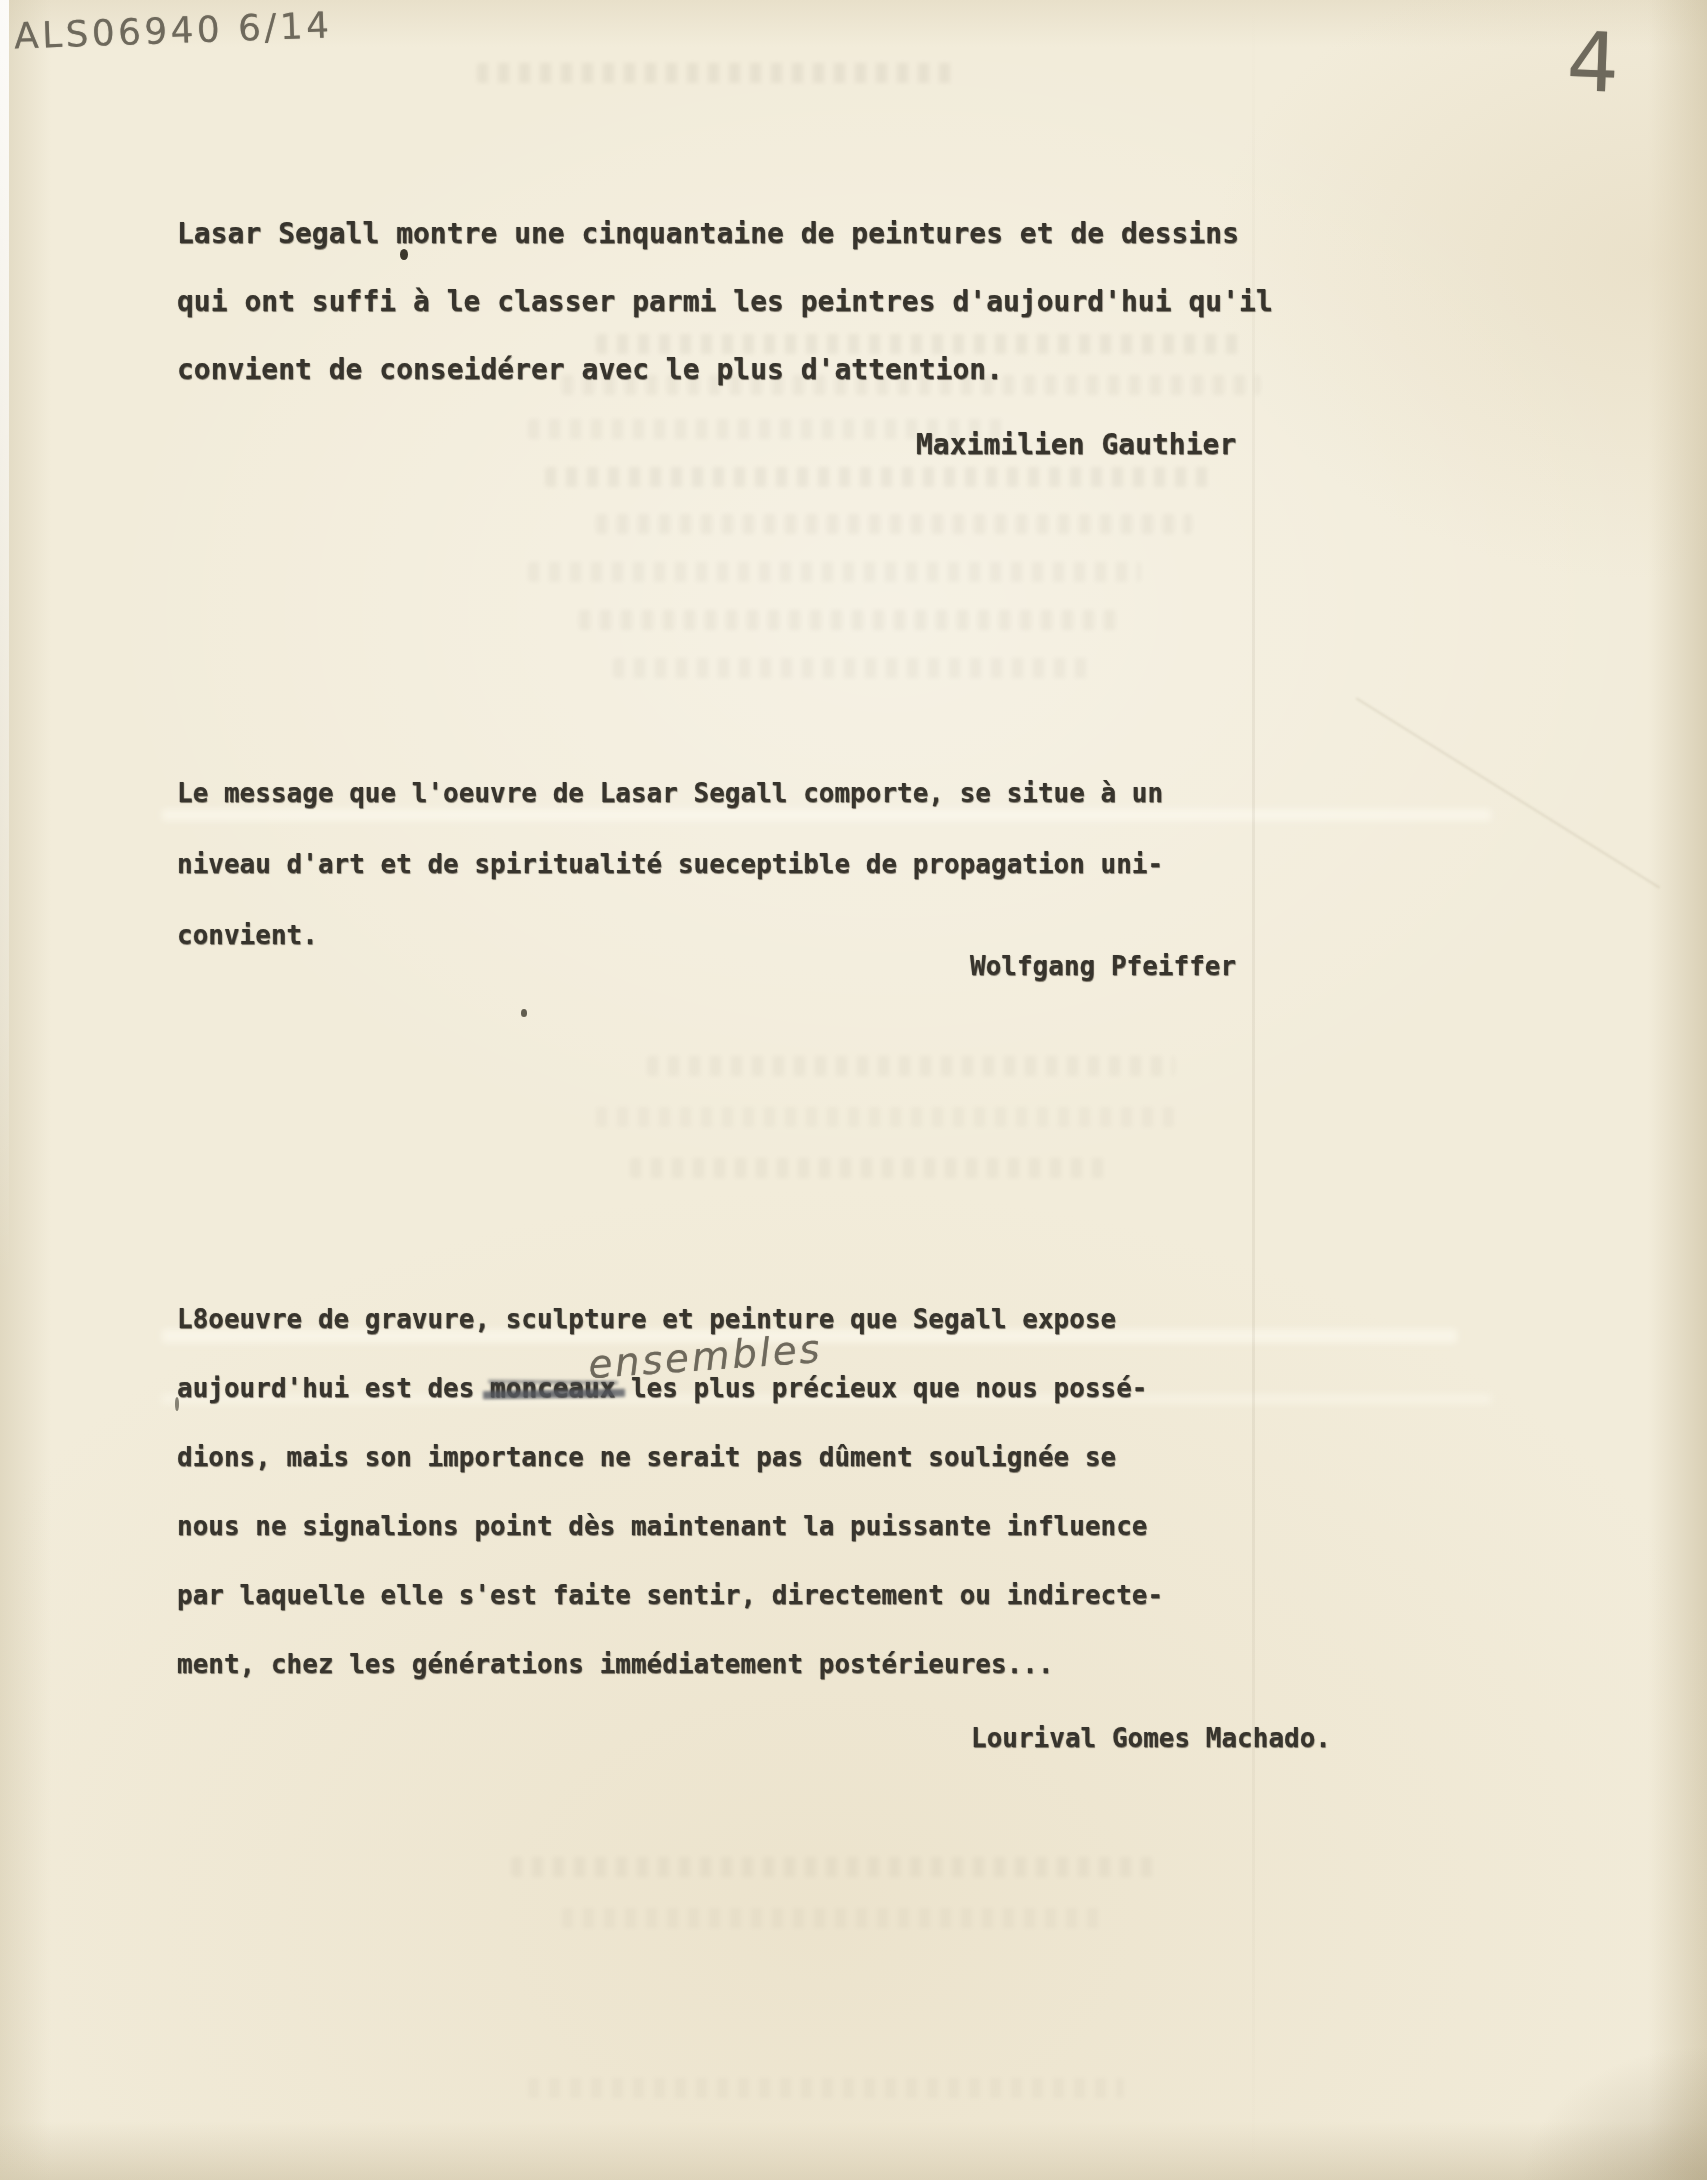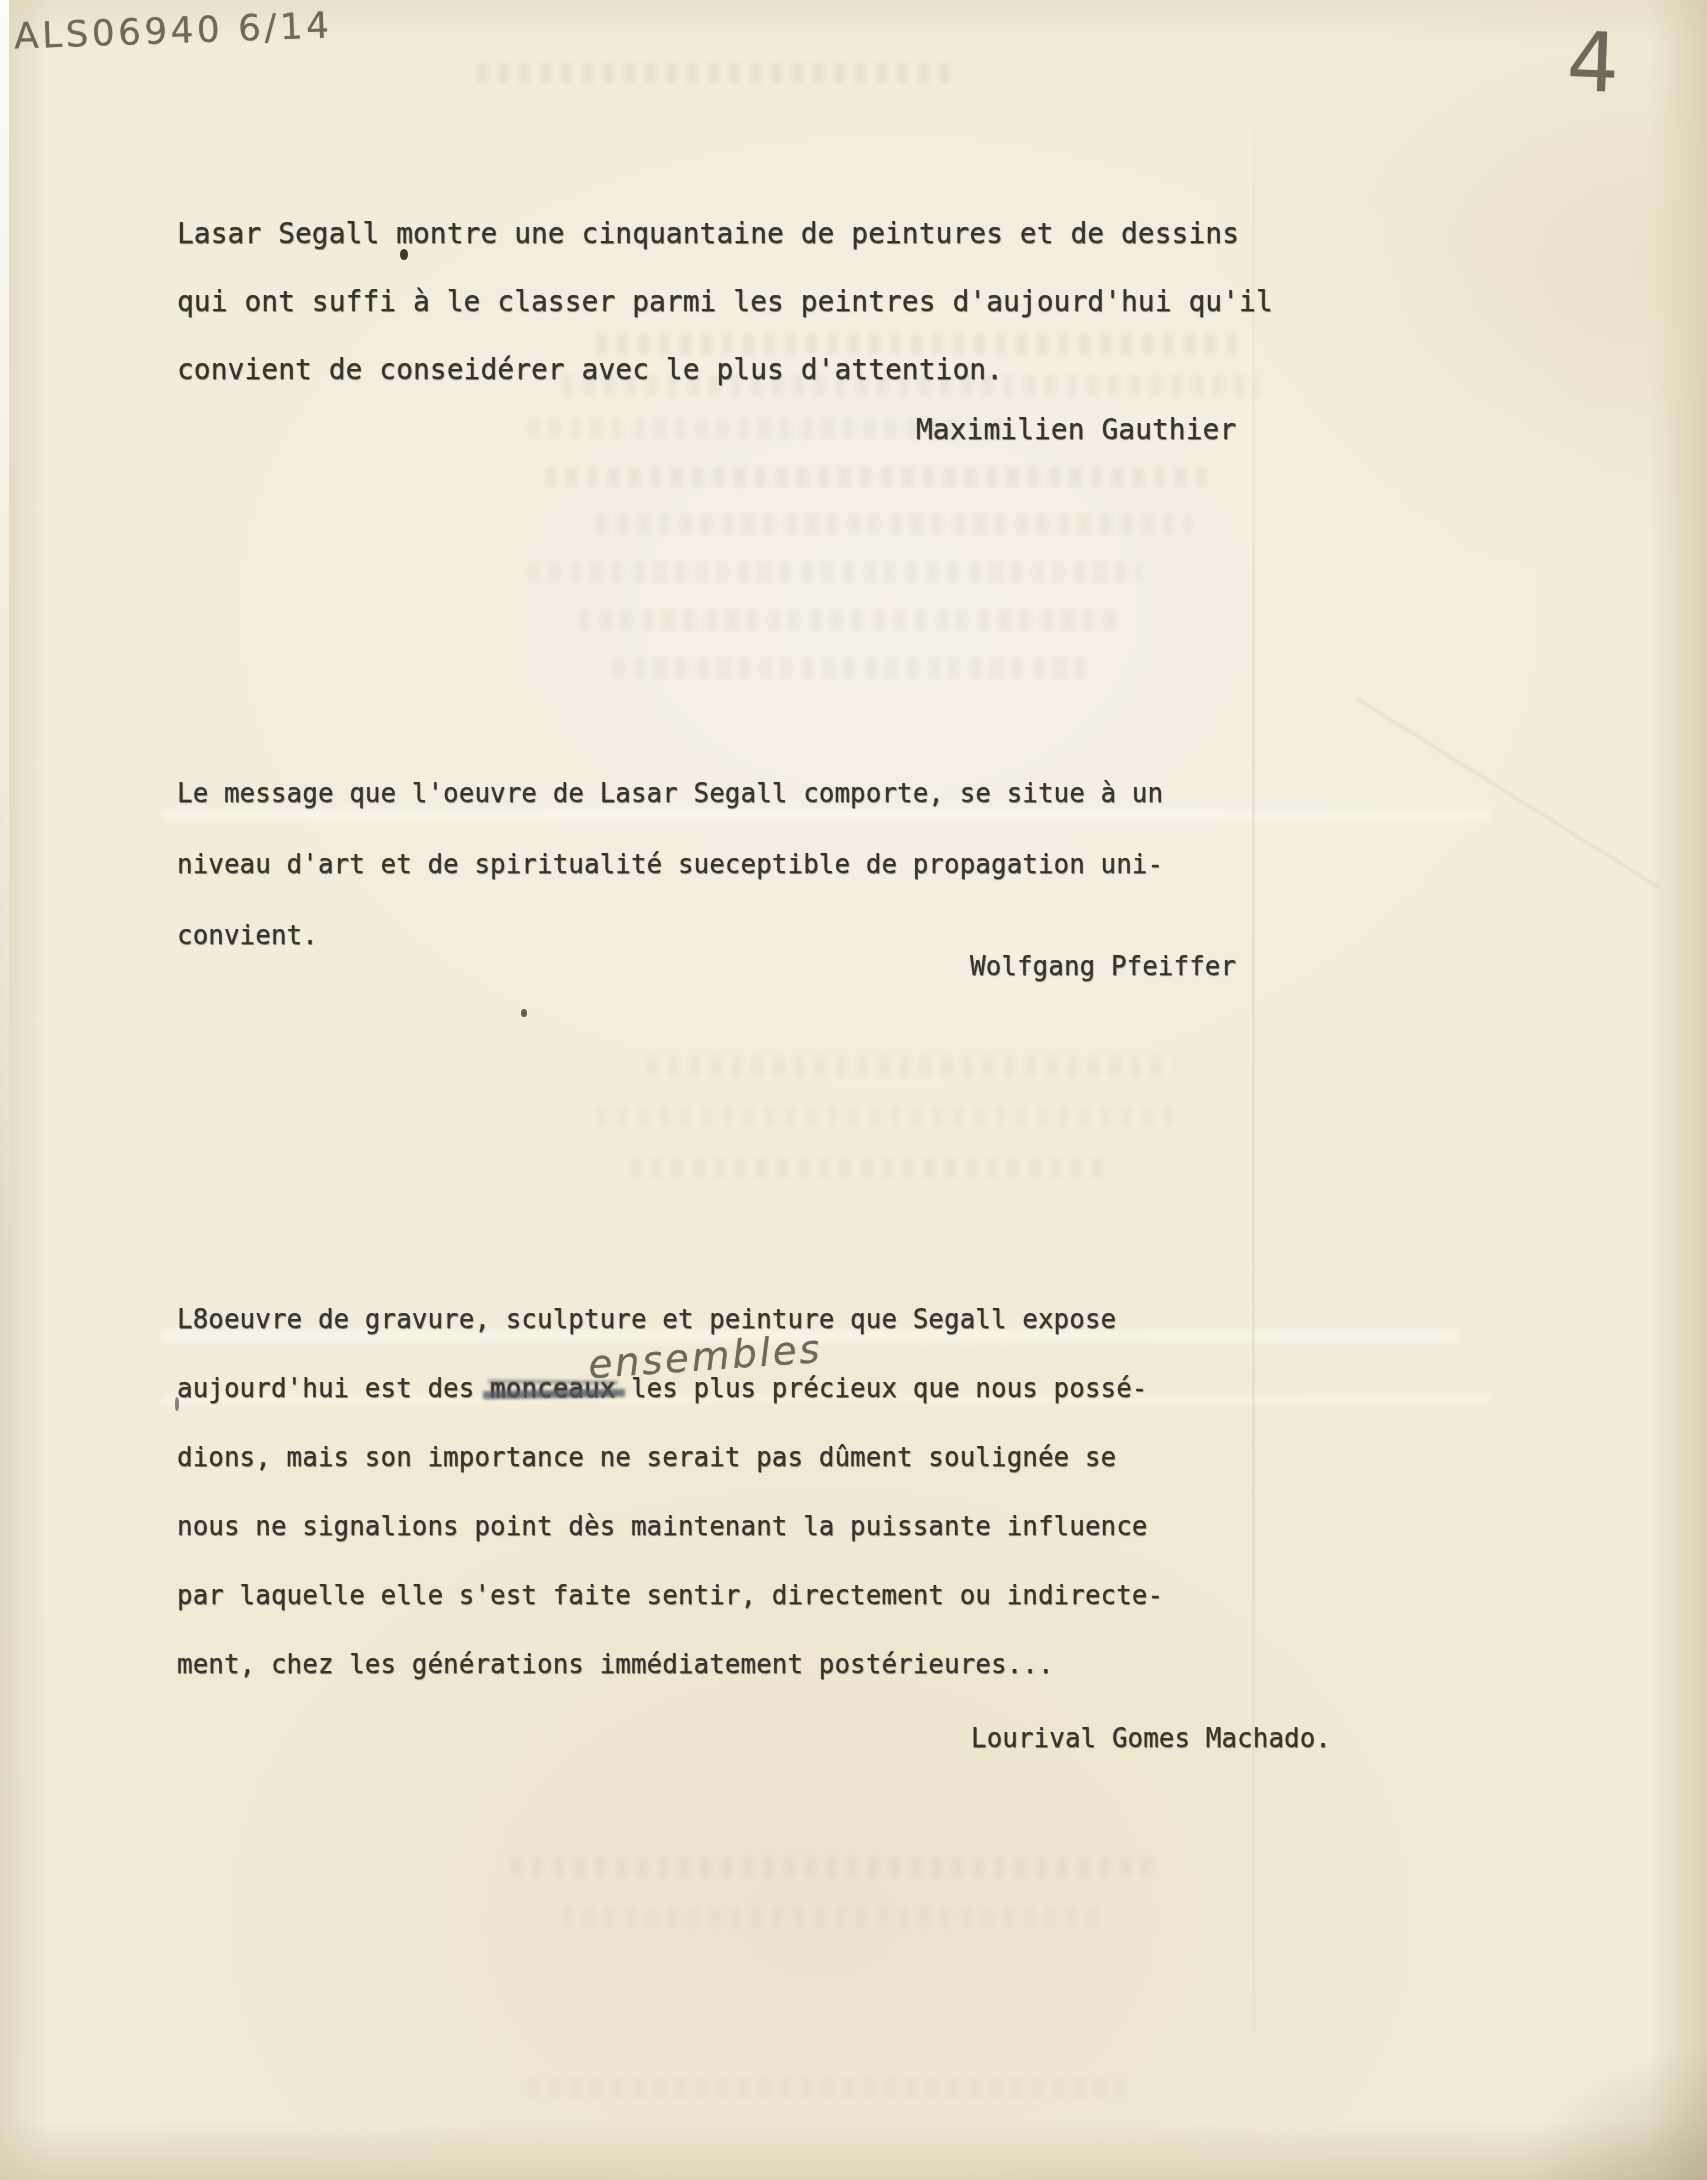--- a/index.html
+++ b/index.html
@@ -14,21 +14,21 @@
       radial-gradient(ellipse 596px 426px at 97% 12%, rgba(226,214,186,0.5), transparent 75%),
       linear-gradient(90deg, rgba(210,200,172,0.55) 0px, rgba(210,200,172,0.0) 51px),
       linear-gradient(270deg, rgba(203,191,160,0.65) 0px, rgba(203,191,160,0.0) 60px),
       linear-gradient(180deg, rgba(222,212,186,0.5) 0px, rgba(222,212,186,0.0) 47px),
       linear-gradient(0deg, rgba(200,188,158,0.6) 0px, rgba(200,188,158,0.0) 60px);
     font-family:"DejaVu Sans Mono", monospace;
   }
   .typed{
     position:absolute;
     font-family:"DejaVu Sans Mono", monospace;
-    font-weight:normal;
+    font-weight:bold;
     color:#37342d;
     text-shadow:0.5px 0.5px 0.9px rgba(58,52,42,0.65), -0.3px 0 0.8px rgba(58,52,42,0.35);
   }
   .qline{white-space:pre;}
   .q1{font-size:28px;}
   .q1 .qline{height:68px;line-height:68px;}
   .q23{font-size:26px;}
   .q2 .qline{height:71px;line-height:71px;}
   .q3 .qline{height:69px;line-height:69px;}
   .attr{white-space:pre;line-height:68px;height:68px;}
@@ -105,21 +105,21 @@
   <div class="speck" style="left:175px;top:1397px;width:4.3px;height:13.6px;opacity:0.6;"></div>
 
   <div class="pencil" style="left:13.6px;top:10.2px;font-size:36px;letter-spacing:3.4px;transform:rotate(-2deg);">ALS06940 6/14</div>
   <div class="pencil" style="left:1567px;top:15.3px;font-size:82px;transform:rotate(2deg);">4</div>
 
   <div class="typed q1" style="left:177px;top:200px;">
     <div class="qline">Lasar Segall montre une cinquantaine de peintures et de dessins</div>
     <div class="qline">qui ont suffi à le classer parmi les peintres d'aujourd'hui qu'il</div>
     <div class="qline">convient de conseidérer avec le plus d'attention.</div>
   </div>
-  <div class="typed q1 attr" style="left:916px;top:396px;">Maximilien Gauthier</div>
+  <div class="typed q1 attr" style="left:916px;top:411px;">Maximilien Gauthier</div>
 
   <div class="typed q23 q2" style="left:177px;top:758px;">
     <div class="qline">Le message que l'oeuvre de Lasar Segall comporte, se situe à un</div>
     <div class="qline">niveau d'art et de spiritualité sueceptible de propagation uni-</div>
     <div class="qline">convient.</div>
   </div>
   <div class="typed q23 attr" style="left:970px;top:932px;">Wolfgang Pfeiffer</div>
 
   <div class="typed q23 q3" style="left:177px;top:1285px;">
     <div class="qline">L8oeuvre de gravure, sculpture et peinture que Segall expose</div>

